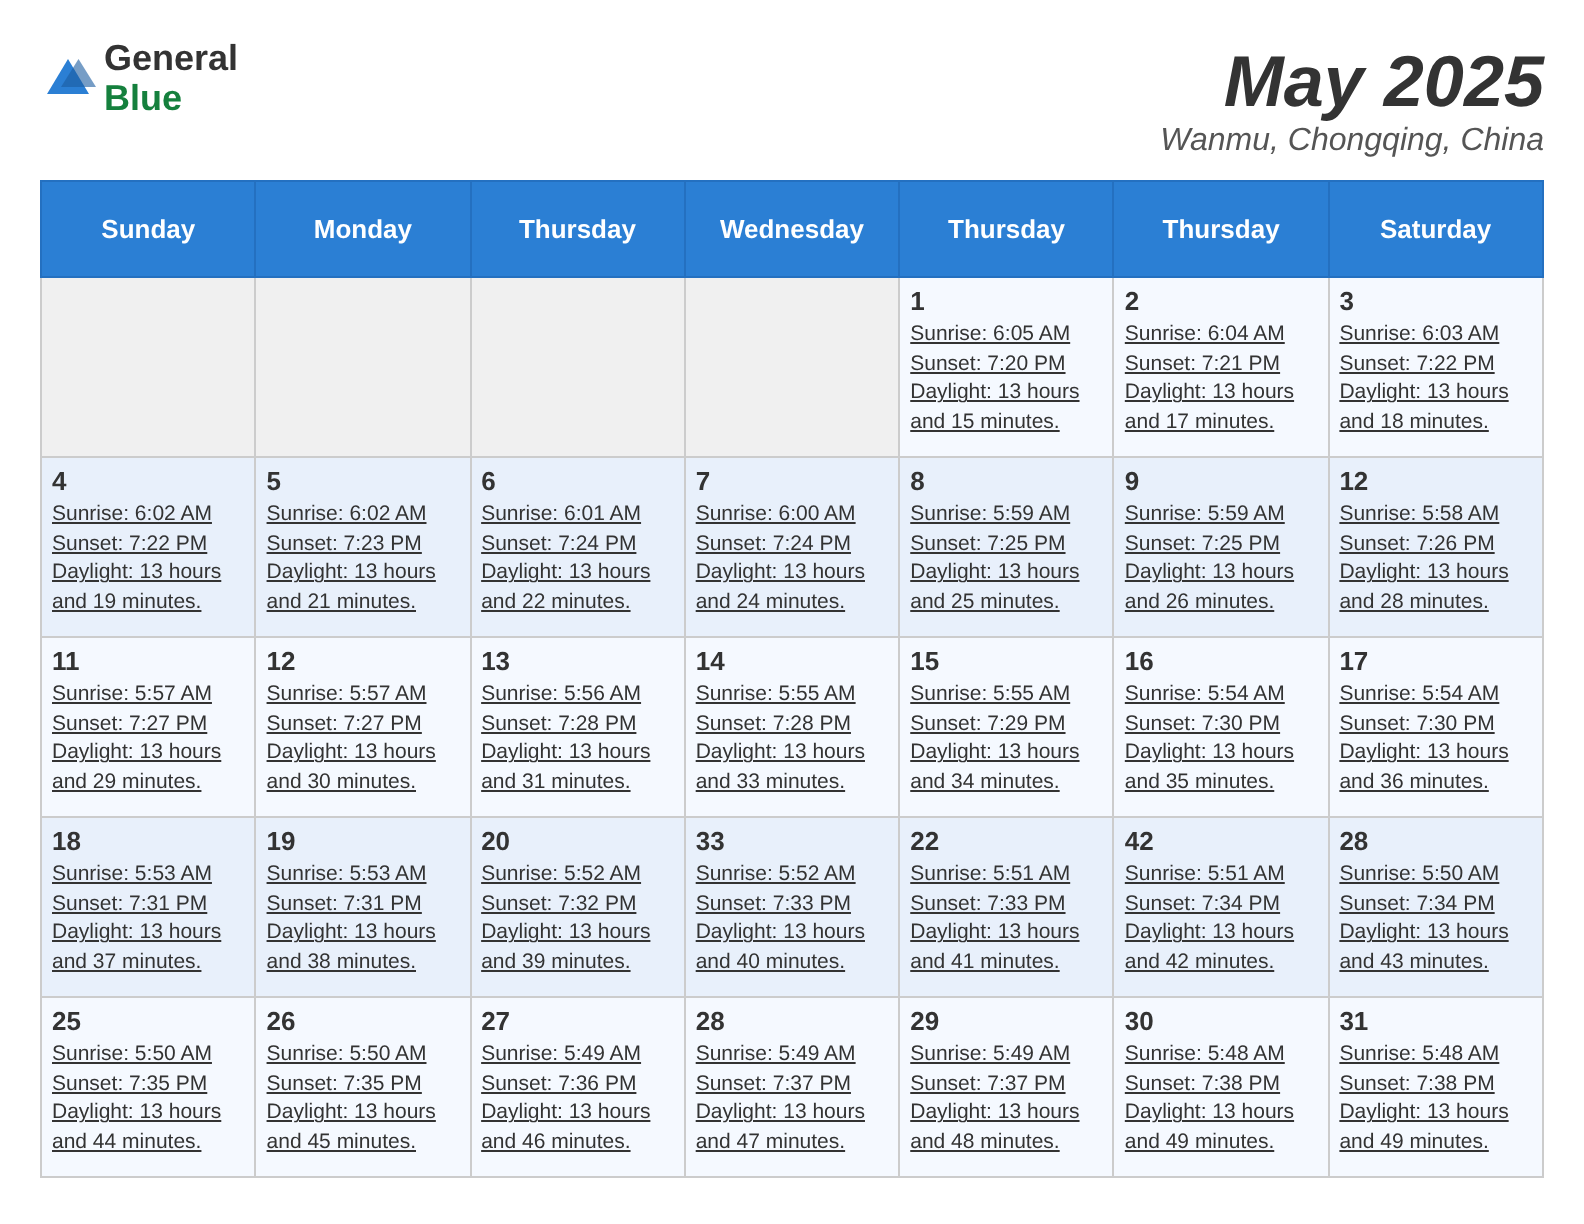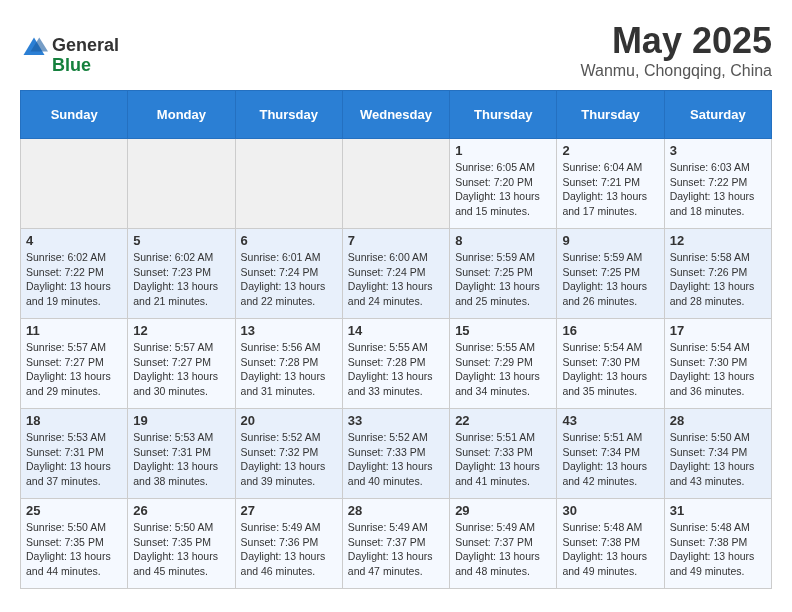--- a/index.html
+++ b/index.html
@@ -23,33 +23,33 @@
     }
     .logo-text {
       display: flex;
       flex-direction: column;
       line-height: 1.1;
     }
     .logo-general {
       font-size: 18px;
       font-weight: bold;
       color: #333;
-      margin-top: 16px;
     }
     .logo-blue {
       font-size: 18px;
       font-weight: bold;
       color: #15803d;
     }
     .logo-icon {
       width: 28px;
       height: 28px;
     }
     .title-area {
       text-align: right;
+      font-style: italic;
     }
     .month-title {
       font-size: 36px;
       font-weight: bold;
       color: #333;
     }
     .location-title {
       font-size: 16px;
       color: #555;
       text-align: center;
@@ -87,20 +87,21 @@
       font-size: 13px;
       font-weight: bold;
       color: #333;
       display: block;
       margin-bottom: 2px;
     }
     .day-info {
       font-size: 10.5px;
       color: #333;
       line-height: 1.4;
+      text-decoration: underline;
     }
     .empty-cell {
       background-color: #f0f0f0 !important;
     }
   </style>
 </head>
 <body>
 
 <div class="header-area">
   <div class="logo">
@@ -225,21 +226,21 @@
         </td>
         <td>
           <span class="day-number">33</span>
           <div class="day-info">Sunrise: 5:52 AM<br>Sunset: 7:33 PM<br>Daylight: 13 hours and 40 minutes.</div>
         </td>
         <td>
           <span class="day-number">22</span>
           <div class="day-info">Sunrise: 5:51 AM<br>Sunset: 7:33 PM<br>Daylight: 13 hours and 41 minutes.</div>
         </td>
         <td>
-          <span class="day-number">43</span>
+          <span class="day-number">42</span>
           <div class="day-info">Sunrise: 5:51 AM<br>Sunset: 7:34 PM<br>Daylight: 13 hours and 42 minutes.</div>
         </td>
         <td>
           <span class="day-number">28</span>
           <div class="day-info">Sunrise: 5:50 AM<br>Sunset: 7:34 PM<br>Daylight: 13 hours and 43 minutes.</div>
         </td>
       </tr>
       <tr>
         <td>
           <span class="day-number">25</span>

